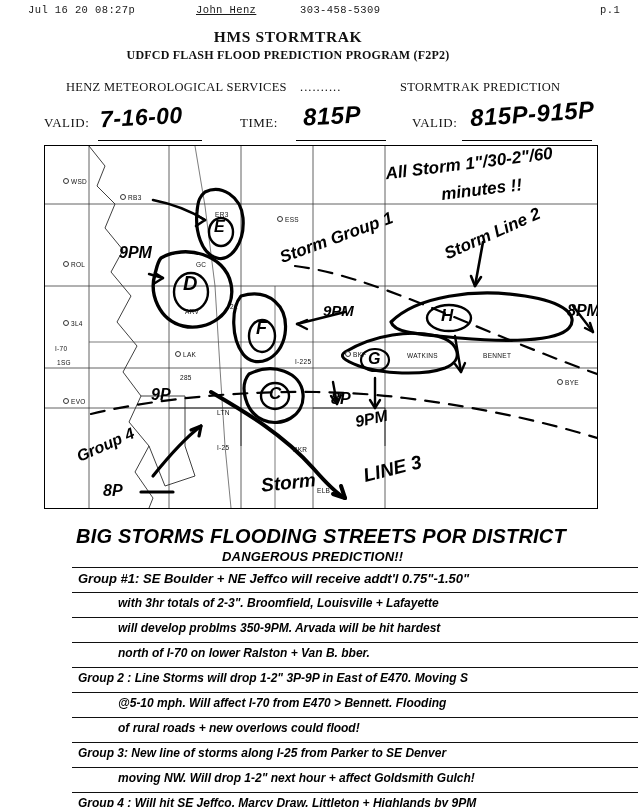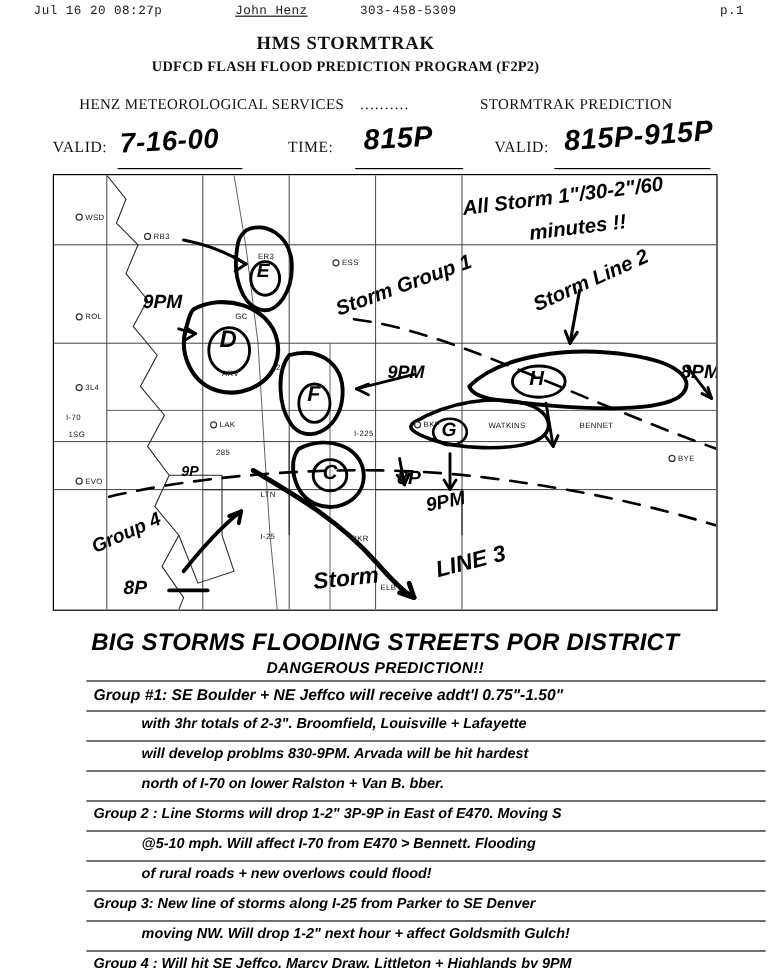--- a/index.html
+++ b/index.html
@@ -304,21 +304,21 @@
 
   <div>
     <span class="ann" style="left:340px; top:8px;   font-size:17px; transform:rotate(-7deg);">All Storm 1"/30-2"/60</span>
     <span class="ann" style="left:396px; top:34px;  font-size:17px; transform:rotate(-7deg);">minutes !!</span>
     <span class="ann" style="left:232px; top:82px;  font-size:17px; transform:rotate(-20deg);">Storm Group 1</span>
     <span class="ann" style="left:396px; top:78px;  font-size:17px; transform:rotate(-24deg);">Storm Line 2</span>
     <span class="ann" style="left:74px;  top:98px;  font-size:16px;">9PM</span>
     <span class="ann" style="left:278px; top:156px; font-size:15px;">9PM</span>
     <span class="ann" style="left:522px; top:156px; font-size:16px;">8PM</span>
 
-    <span class="ann" style="left:106px; top:240px; font-size:12px;text-align:center;">9P</span>
+    <span class="ann" style="left:106px; top:240px; font-size:16px;text-align:center;">9P</span>
     <span class="ann" style="left:286px; top:244px; font-size:16px;">8P</span>
     <span class="ann" style="left:310px; top:264px; font-size:16px; transform:rotate(-12deg);">9PM</span>
     <span class="ann" style="left:30px;  top:290px; font-size:16px; transform:rotate(-24deg);">Group 4</span>
     <span class="ann" style="left:58px;  top:336px; font-size:16px;">8P</span>
     <span class="ann" style="left:216px; top:326px; font-size:19px; transform:rotate(-6deg);">Storm</span>
     <span class="ann" style="left:318px; top:312px; font-size:19px; transform:rotate(-14deg);">LINE 3</span>
   </div>
 </div>
 
 <div class="narr">
@@ -326,21 +326,21 @@
   <div class="nline hdr1" style="left:4px;  top:0px;">BIG STORMS FLOODING STREETS POR DISTRICT</div>
   <div class="nline hdr2" style="left:150px; top:24px;">DANGEROUS PREDICTION!!</div>
   <div class="rule" style="top:42px;"></div>
 
   <div class="nline g" style="left:6px;  top:46px;">Group #1: SE Boulder + NE Jeffco will receive addt'l 0.75"-1.50"</div>
   <div class="rule" style="top:67px;"></div>
 
   <div class="nline gs" style="left:46px; top:71px;">with 3hr totals of 2-3". Broomfield, Louisville + Lafayette</div>
   <div class="rule" style="top:92px;"></div>
 
-  <div class="nline gs" style="left:46px; top:96px;">will develop problms 830-9PM. Arvada will be hit hardest</div>
+  <div class="nline gs" style="left:46px; top:96px;">will develop problms 350-9PM. Arvada will be hit hardest</div>
   <div class="rule" style="top:117px;"></div>
 
   <div class="nline gs" style="left:46px; top:121px;">north of I-70 on lower Ralston + Van B. bber.</div>
   <div class="rule" style="top:142px;"></div>
 
   <div class="nline gs" style="left:6px;  top:146px;">Group 2 : Line Storms will drop 1-2" 3P-9P in East of E470. Moving S</div>
   <div class="rule" style="top:167px;"></div>
 
   <div class="nline gs" style="left:46px; top:171px;">@5-10 mph. Will affect I-70 from E470 &gt; Bennett. Flooding</div>
   <div class="rule" style="top:192px;"></div>

